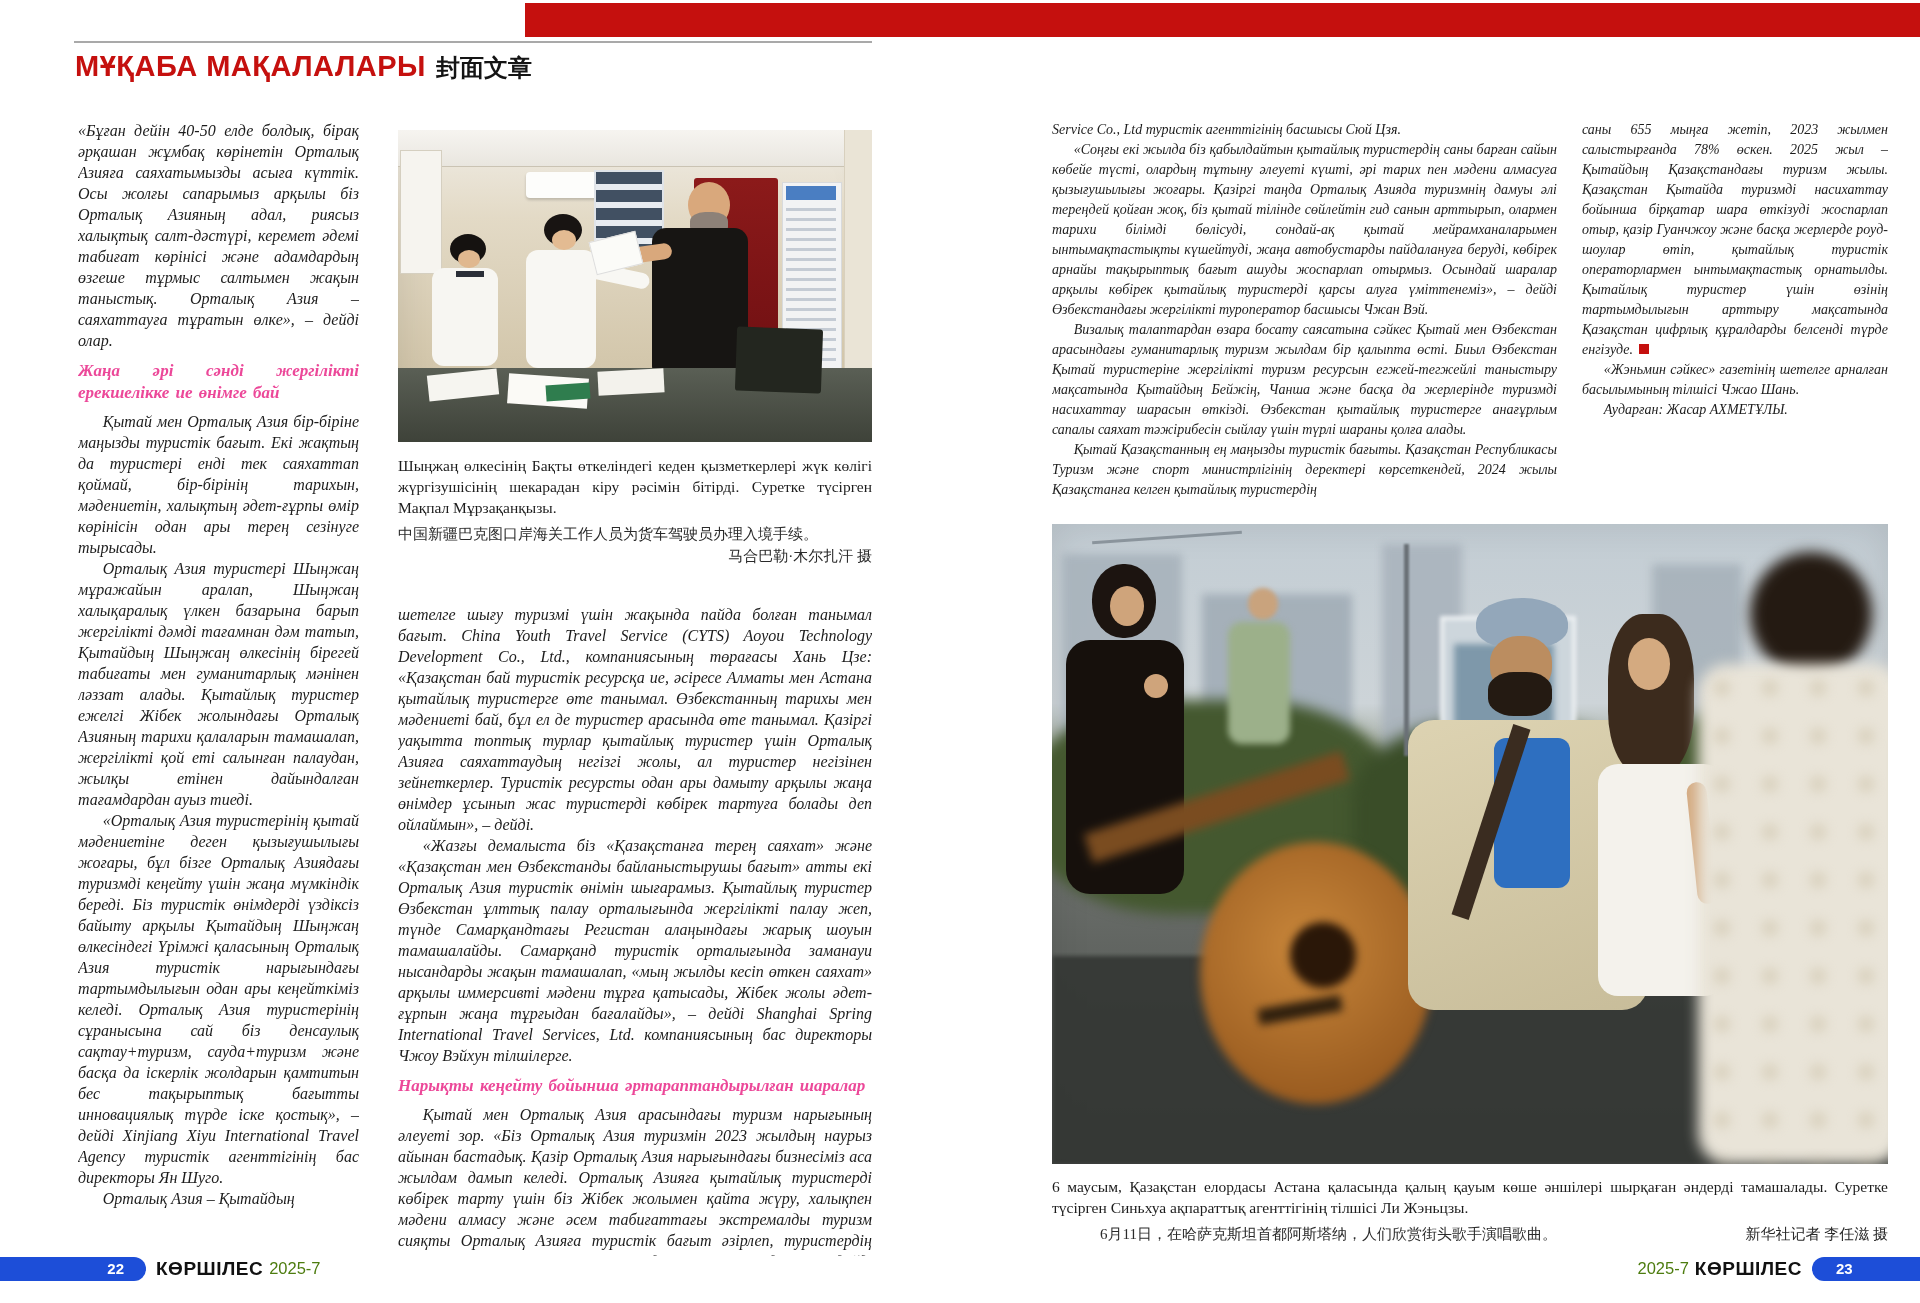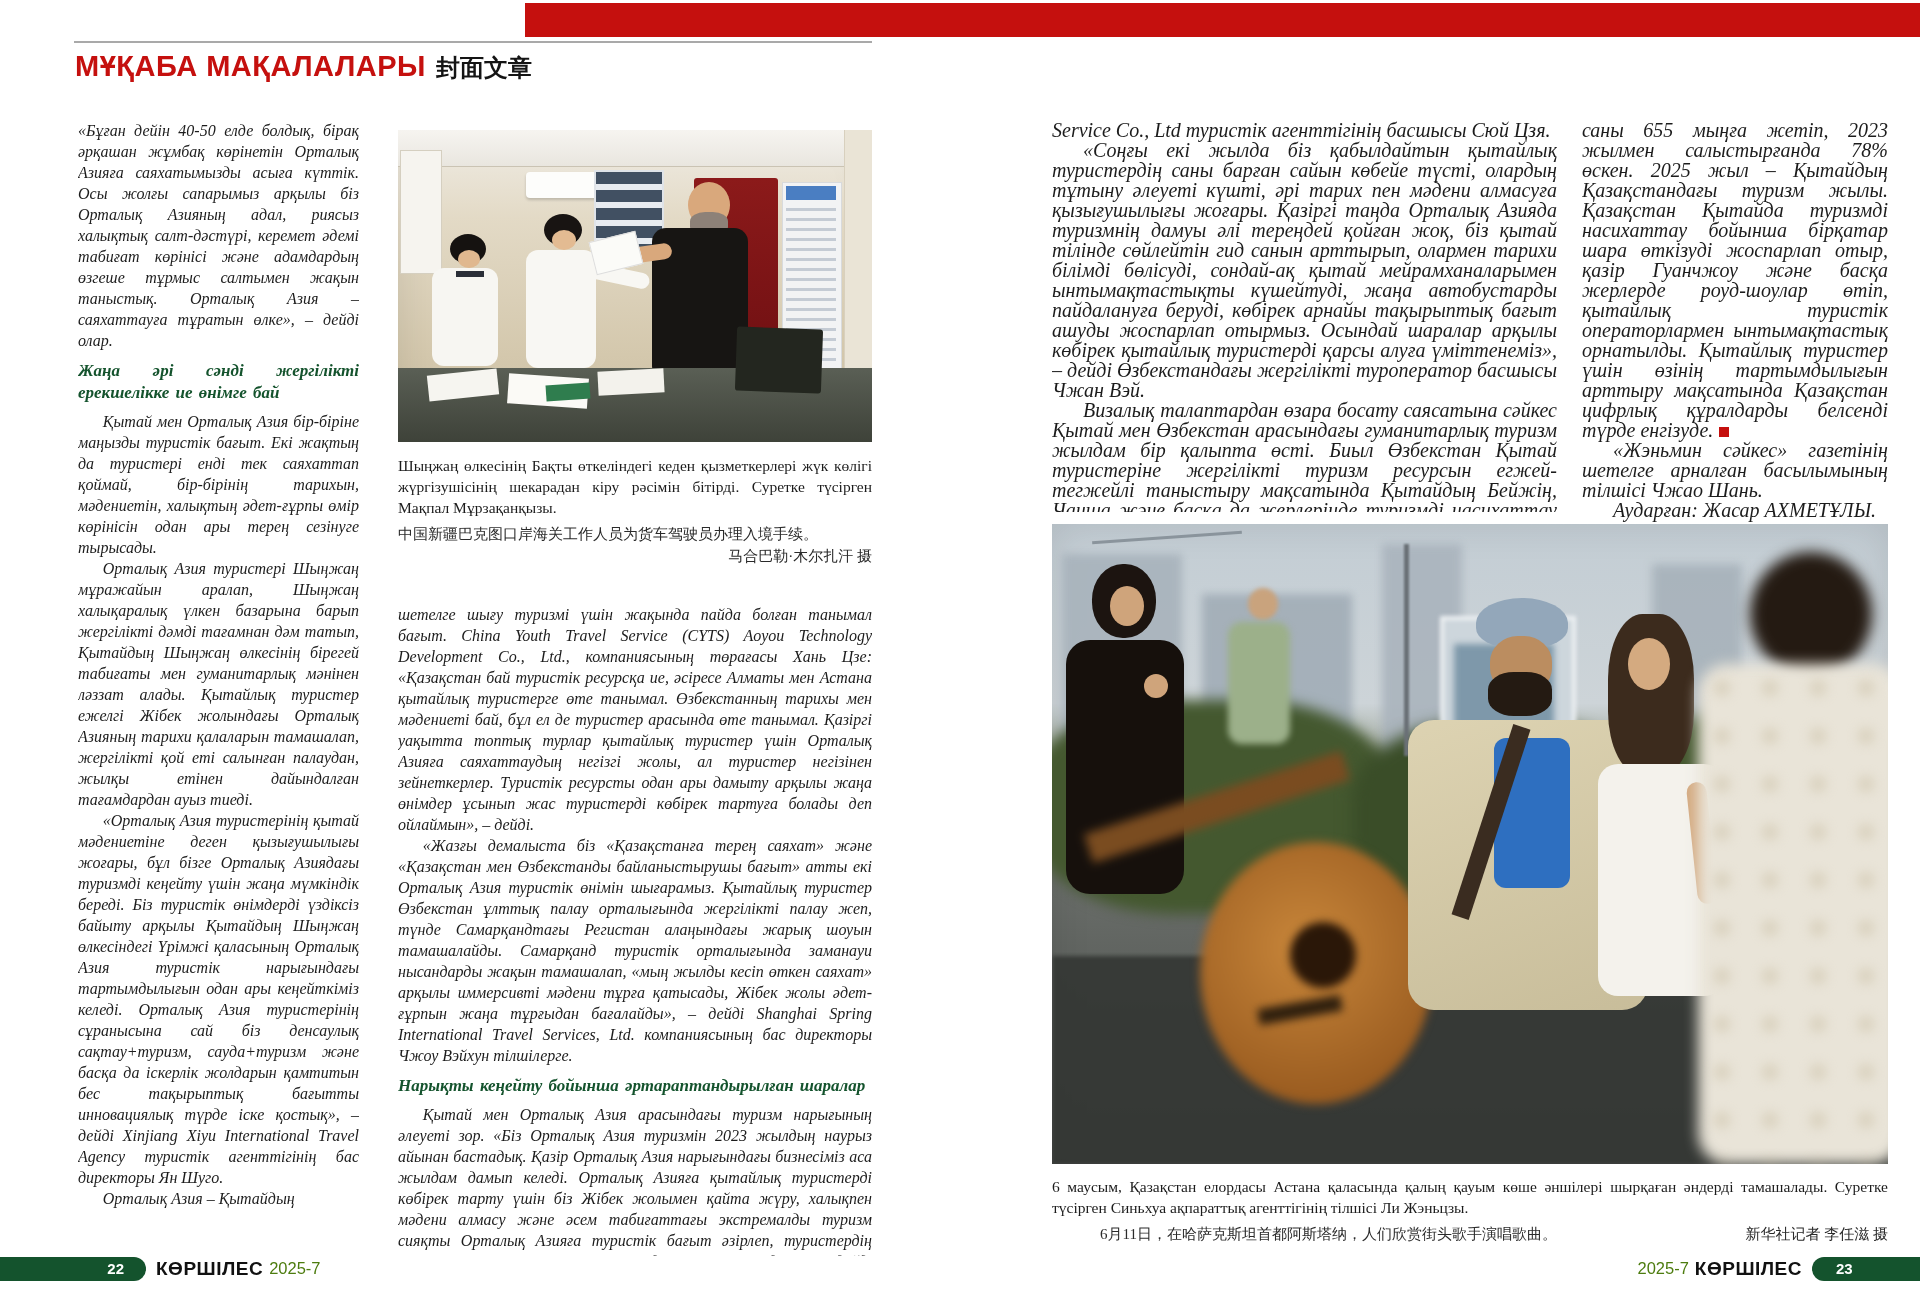--- a/index.html
+++ b/index.html
@@ -14,34 +14,34 @@
   .header-line{left:75px;top:50px;white-space:nowrap;}
   .headline-kk{font-family:"Liberation Sans","DejaVu Sans",sans-serif;font-weight:bold;
     font-size:29px;color:#c5100e;letter-spacing:.5px;}
   .headline-zh{font-family:"Liberation Sans","DejaVu Sans",sans-serif;font-weight:600;
     font-size:24px;color:#141414;margin-left:10px;}
   
   .col{overflow:hidden;font-style:italic;}
   .body-p{margin:0;font-size:16px;line-height:21px;text-align:justify;}
   .ind{text-indent:1.55em;}
   .subhead{margin:9px 0 7px 0;font-size:17px;line-height:22px;font-weight:bold;
-    color:#14532d;text-align:justify;word-spacing:2px;}
-  .col-right .body-p{font-size:20px;line-height:20px;}
+    color:#ec4899;text-align:justify;word-spacing:2px;}
+  .col-right .body-p{font-size:14px;line-height:20px;}
   .endmark{display:inline-block;width:10px;height:10px;background:#c5100e;margin-left:6px;}
   
   .cap-kk{margin:0;font-size:15.5px;line-height:21px;text-align:justify;color:#1c1c1c;}
   .cap-zh{margin:6px 0 0 0;font-size:15px;line-height:20px;color:#2a2a2a;}
   .cap-credit{margin:2px 0 0 0;font-size:15px;line-height:20px;color:#2a2a2a;text-align:right;}
   .cap2-row{display:flex;justify-content:space-between;align-items:baseline;margin-left:48px;}
   
   .footer-left,.footer-right{top:1256px;height:25px;display:flex;align-items:center;
     font-family:"Liberation Sans","DejaVu Sans",sans-serif;}
   .footer-left{left:0;}
   .footer-right{right:0;justify-content:flex-end;}
-  .page-badge{height:24px;background:#14532d;color:#fff;font-weight:bold;font-size:15px;
+  .page-badge{height:24px;background:#1d4ed8;color:#fff;font-weight:bold;font-size:15px;
     display:flex;align-items:center;}
   .badge-left{width:146px;border-radius:0 13px 13px 0;justify-content:flex-end;padding-right:22px;box-sizing:border-box;}
   .badge-right{width:108px;border-radius:13px 0 0 13px;justify-content:flex-start;padding-left:24px;box-sizing:border-box;}
   .mag-name{font-weight:bold;font-size:19px;color:#111;letter-spacing:.5px;margin:0 6px 0 10px;}
   .issue{font-size:16.5px;color:#4d7c0f;}
   .footer-right .mag-name{margin:0 10px 0 6px;}
   
   .photo{overflow:hidden;box-shadow:inset 0 0 40px rgba(0,0,0,.10);}
   .photo div{position:absolute;}
   

